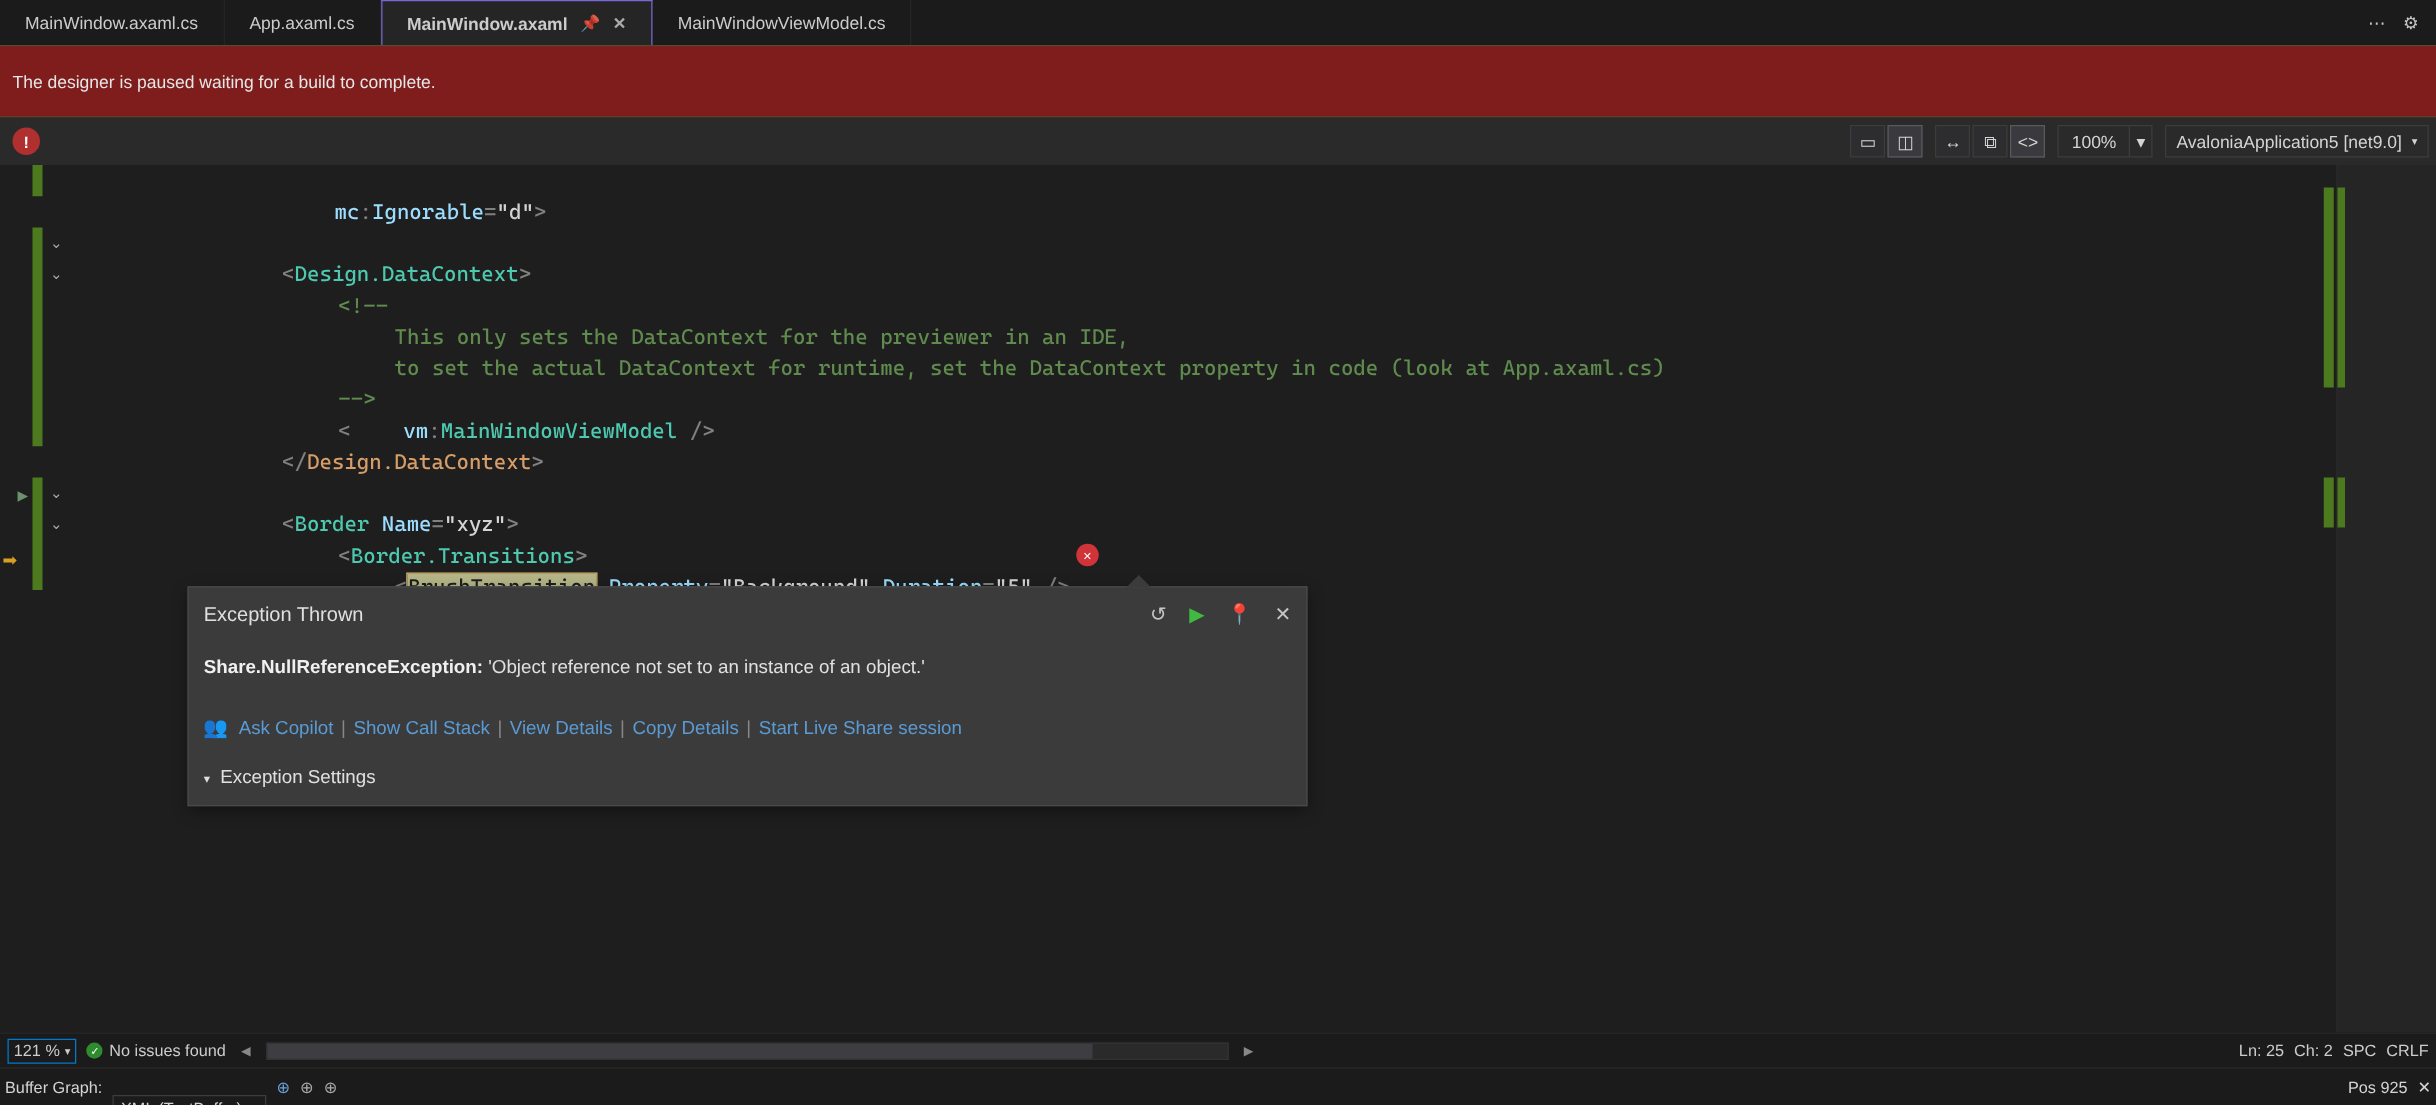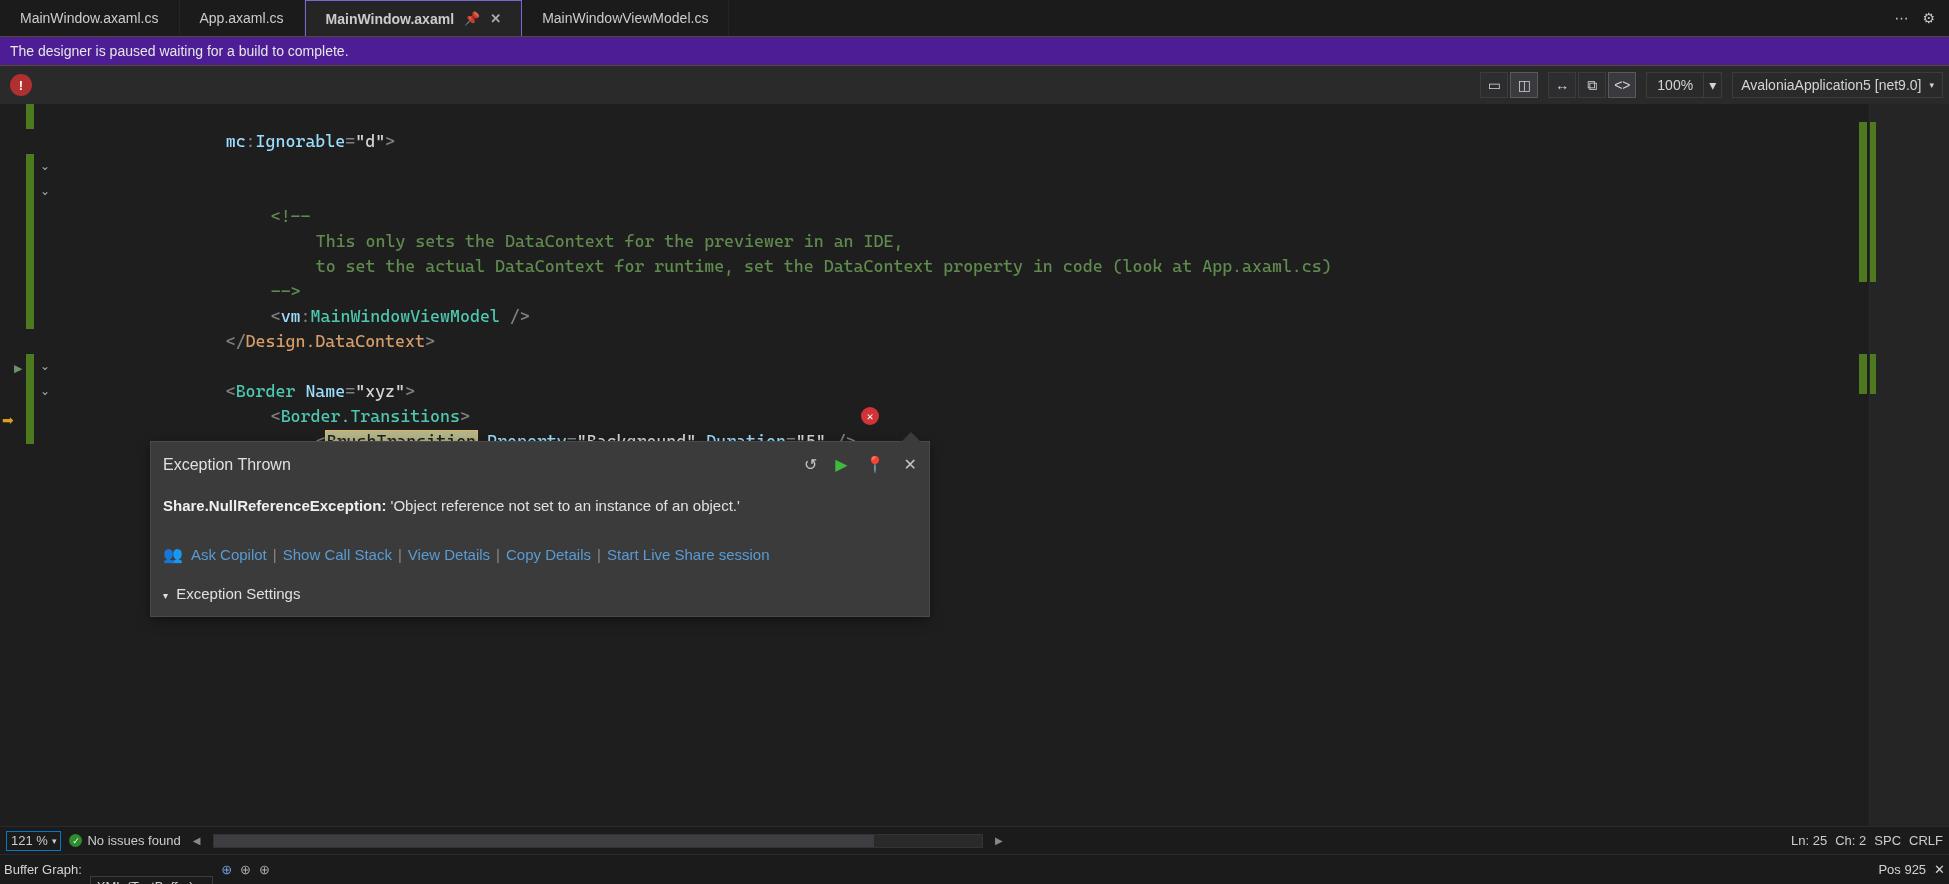--- a/index.html
+++ b/index.html
@@ -18,21 +18,21 @@
   
   .tab-bar { display: flex; background: #1b1b1c; height: 36px; align-items: stretch; }
   .tab { padding: 0 20px; display: flex; align-items: center; gap: 10px; color: #cccccc; border-right: 1px solid #252526; cursor: pointer; font-size: 14px; }
   .tab.active { background: #252526; border: 1px solid #7a66d4; border-bottom: none; font-weight: 600; }
   .tab-title { white-space: nowrap; }
   .tab-pin, .tab-close { cursor: pointer; font-size: 13px; opacity: .8; }
   .tab-tail { margin-left: auto; display: flex; align-items: center; gap: 14px; padding-right: 14px; color: #c5c5c5; }
   .tab-tail .icon { cursor: pointer; }
 
   
-  .designer-paused { background: #4c1d95; border-top: 1px solid #5a4a2a; border-bottom: 1px solid #5a4a2a; padding: 6px 10px; color: #e6e6e6; font-size: 14px; }
+  .designer-paused { background: #7f1d1d; border-top: 1px solid #5a4a2a; border-bottom: 1px solid #5a4a2a; padding: 20px 10px; color: #e6e6e6; font-size: 14px; }
 
   
   .designer-toolbar { display: flex; align-items: center; background: #2a2a2b; height: 38px; padding: 0 6px; gap: 10px; }
   .warn-dot { width: 22px; height: 22px; border-radius: 50%; background: #b03030; display: flex; align-items: center; justify-content: center; color: #fff; font-weight: bold; font-size: 13px; margin-left: 4px; }
   .designer-toolbar .spacer { flex: 1; }
   .dt-btn { width: 28px; height: 26px; border: 1px solid #3c3c3c; display: flex; align-items: center; justify-content: center; cursor: pointer; background: #2d2d30; }
   .dt-btn.active { background: #3a3a3e; border-color: #5a5a5e; }
   .dt-group { display: flex; gap: 2px; }
   .dt-group.zoom { gap: 0; }
   .zoom-text { padding: 0 10px; border: 1px solid #3c3c3c; height: 26px; display: flex; align-items: center; }
@@ -52,35 +52,35 @@
 
   .code-area { flex: 1; position: relative; font-family: Consolas, 'Cascadia Mono', monospace; font-size: 17px; line-height: 25px; }
   .code-line { position: absolute; left: 10px; white-space: pre; }
   .c-punc { color: #808080; }
   .c-attr { color: #9cdcfe; }
   .c-tag { color: #4ec9b0; }
   .c-tag-close { color: #d69d68; }
   .c-str { color: #d4d4d4; }
   .c-comm { color: #608b4e; }
   .c-hl { background: #b5b588; color: #1e1e1e; padding: 0 1px; outline: 1px solid #d7b86e; }
-  .c-ns { color: #9cdcfe; }
+  .c-ns { color: #9cdcfe; margin-left: 42px; }
 
   .err-circle { position: absolute; width: 18px; height: 18px; border-radius: 50%; background: #d13438; color: #fff; display: flex; align-items: center; justify-content: center; font-size: 11px; font-weight: bold; }
 
   .minimap { width: 80px; background: #252526; position: relative; border-left: 1px solid #2a2a2a; }
   .minimap .mbar { position: absolute; left: 0; width: 6px; background: #4d7a1f; }
 
   .right-change { width: 10px; position: relative; }
   .right-change .rbar { position: absolute; left: 0; width: 8px; background: #4d7a1f; }
 
   
   .exception-popup {
     position: absolute;
     left: 94px; top: 440px;
-    width: 780px;
+    width: 896px;
     background: #3b3b3c;
     color: #e0e0e0;
     border: 1px solid #4a4a4a;
     font-family: 'Segoe UI', sans-serif;
     font-size: 15px;
     box-shadow: 0 4px 12px rgba(0,0,0,0.4);
   }
   .exception-popup::before {
     content: ''; position: absolute; top: -10px; left: 750px;
     border-left: 10px solid transparent; border-right: 10px solid transparent;
@@ -184,20 +184,23 @@
       <div class="fold-arrow" style="top: 55px;">⌄</div>
       <div class="fold-arrow" style="top: 80px;">⌄</div>
       <div class="fold-arrow" style="top: 255px;">⌄</div>
       <div class="fold-arrow" style="top: 280px;">⌄</div>
       <div class="play-tri" style="top: 258px; left: -20px;">▶</div>
     </div>
 
     <div class="code-area">
       <div class="code-line" style="top: 0px; left: 90px;">
         <span class="c-ns">mc</span><span class="c-punc">:</span><span class="c-attr">Ignorable</span><span class="c-punc">=</span><span class="c-str">"d"</span><span class="c-punc">&gt;</span>
+      </div>
+      <div class="code-line" style="top: 50px; left: 90px;">
+        <span class="c-punc">&lt;</span><span class="c-tag">Design.DataContext</span><span class="c-punc">&gt;</span>
       </div>
       <div class="code-line" style="top: 75px; left: 135px;">
         <span class="c-comm">&lt;!--</span>
       </div>
       <div class="code-line" style="top: 100px; left: 180px;">
         <span class="c-comm">This only sets the DataContext for the previewer in an IDE,</span>
       </div>
       <div class="code-line" style="top: 125px; left: 180px;">
         <span class="c-comm">to set the actual DataContext for runtime, set the DataContext property in code (look at App.axaml.cs)</span>
       </div>

